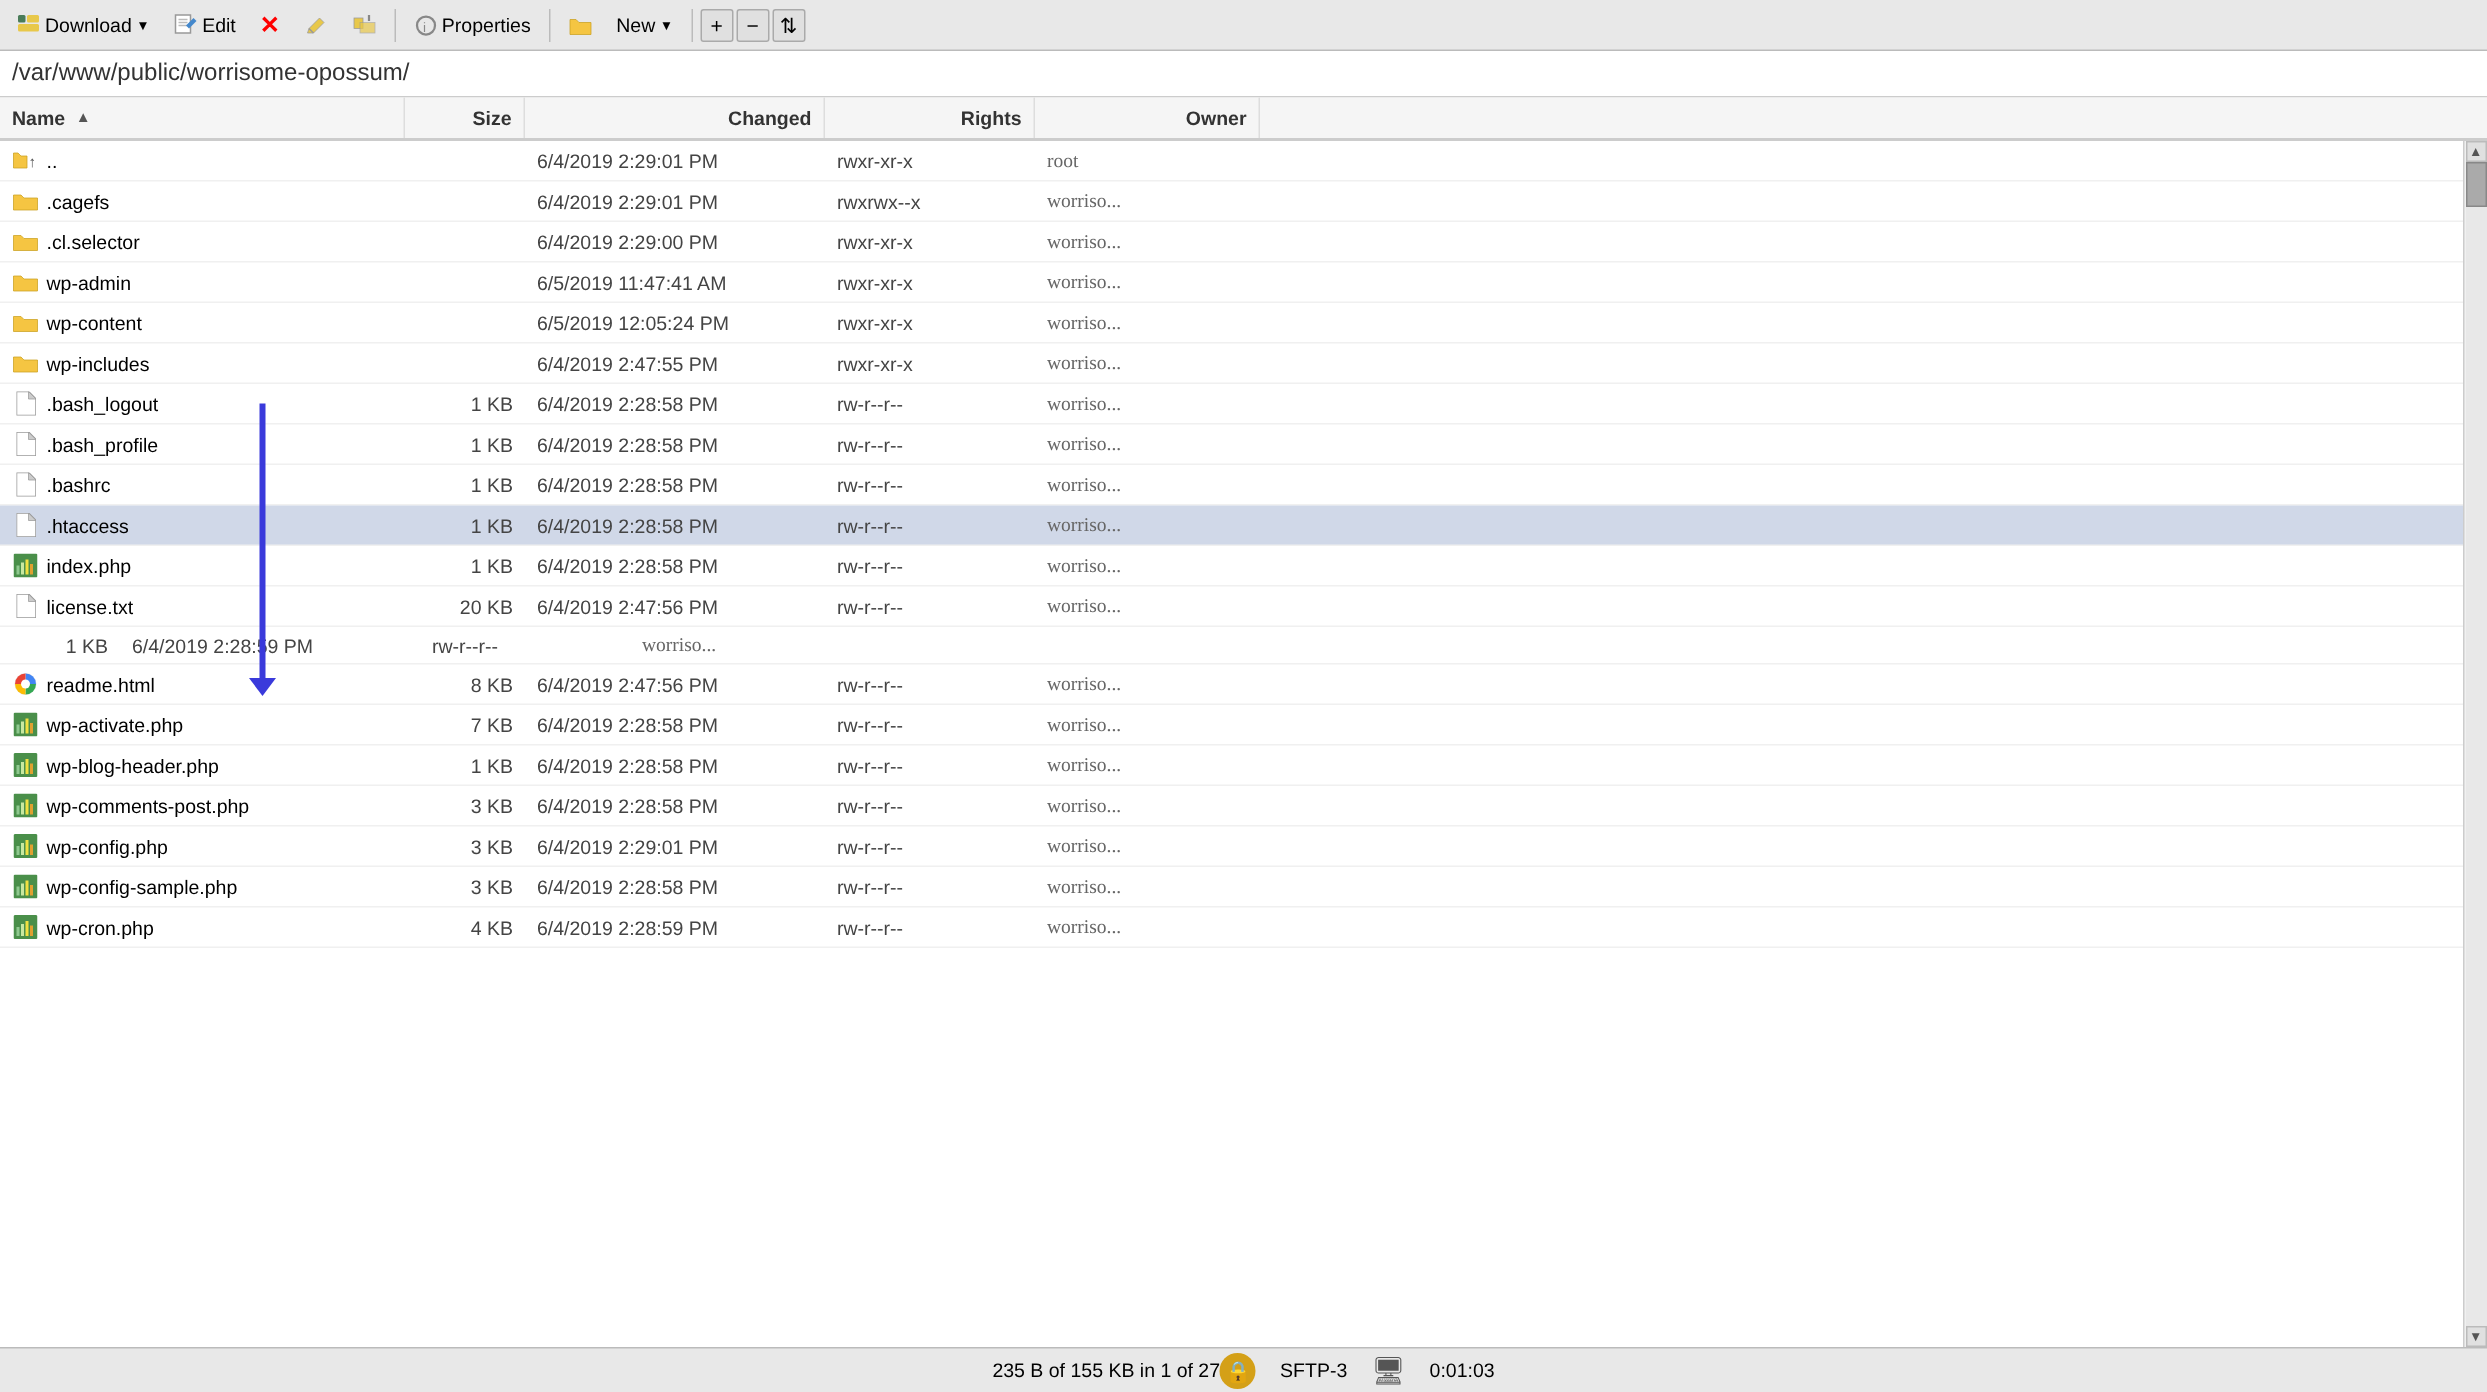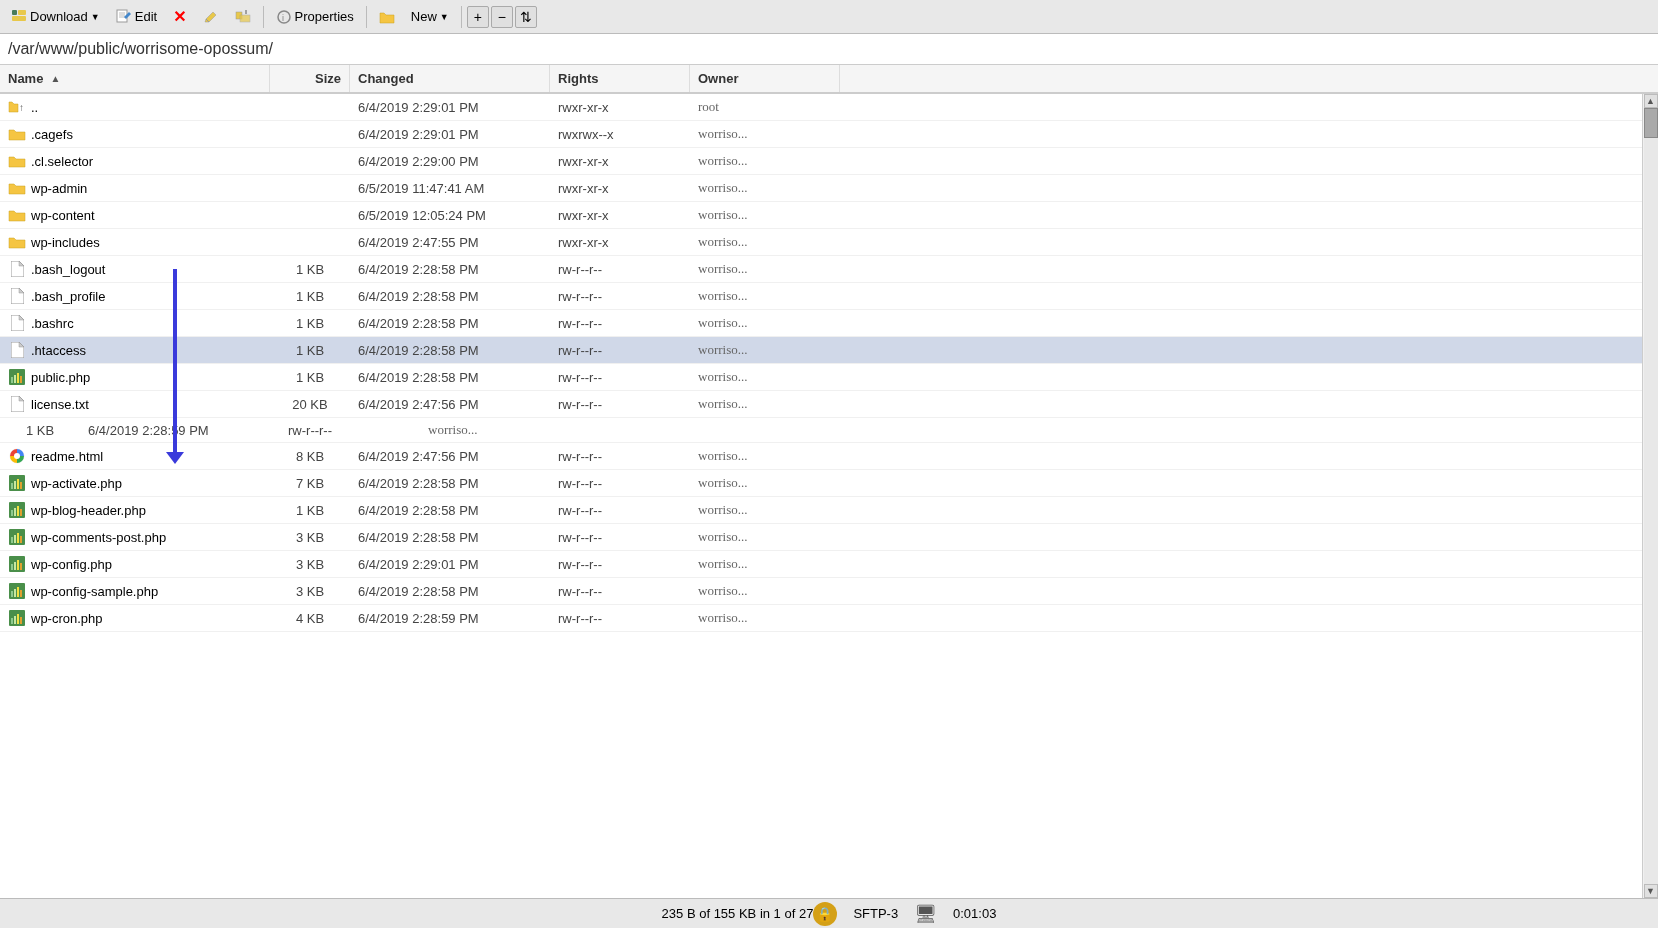--- a/index.html
+++ b/index.html
@@ -96,20 +96,21 @@
       flex-shrink: 0;
     }
     .col-header {
       padding: 6px 8px;
       font-weight: bold;
       color: #333;
       border-right: 1px solid #ddd;
       cursor: pointer;
       user-select: none;
       white-space: nowrap;
+      text-align: right;
     }
     .col-name { width: 270px; display: flex; align-items: center; gap: 4px; }
     .col-size { width: 80px; text-align: right; }
     .col-changed { width: 200px; }
     .col-rights { width: 140px; }
     .col-owner { width: 150px; }
 
     
     .file-rows {
       overflow-y: auto;
@@ -122,21 +123,21 @@
       cursor: pointer;
     }
     .file-row.selected { background: #d0d8e8; }
     .file-cell {
       padding: 4px 8px;
       white-space: nowrap;
       overflow: hidden;
       text-overflow: ellipsis;
     }
     .cell-name { width: 270px; display: flex; align-items: center; gap: 5px; }
-    .cell-size { width: 80px; text-align: center; color: #444; }
+    .cell-size { width: 80px; text-align: right; color: #444; }
     .cell-changed { width: 200px; color: #444; }
     .cell-rights { width: 140px; color: #444; }
     .cell-owner { width: 150px; color: #666; font-family: Liberation Serif, serif; }
 
     .file-icon {
       width: 18px;
       height: 18px;
       display: inline-flex;
       align-items: center;
       justify-content: center;
@@ -510,21 +511,21 @@
             <div class="file-cell cell-name">
               <span class="file-icon">
                 <svg width="16" height="16" viewBox="0 0 16 16">
       <rect x="0" y="0" width="16" height="16" fill="#4a8f4a" rx="1"></rect>
       <rect x="2" y="8" width="2" height="6" fill="#8fc98f"></rect>
       <rect x="5" y="6" width="2" height="8" fill="#c8e8a0"></rect>
       <rect x="8" y="4" width="2" height="10" fill="#f0e040"></rect>
       <rect x="11" y="7" width="2" height="7" fill="#e0a030"></rect>
     </svg>
               </span>
-              <span>public.php</span>
+              <span>index.php</span>
             </div>
             <div class="file-cell cell-size">1 KB</div>
             <div class="file-cell cell-changed">6/4/2019 2:28:58 PM</div>
             <div class="file-cell cell-rights">rw-r--r--</div>
             <div class="file-cell cell-owner">worriso...</div>
           </div>
           <div class="file-row">
             <div class="file-cell cell-name">
               <span class="file-icon">
                 <svg width="13" height="16" viewBox="0 0 13 16">

